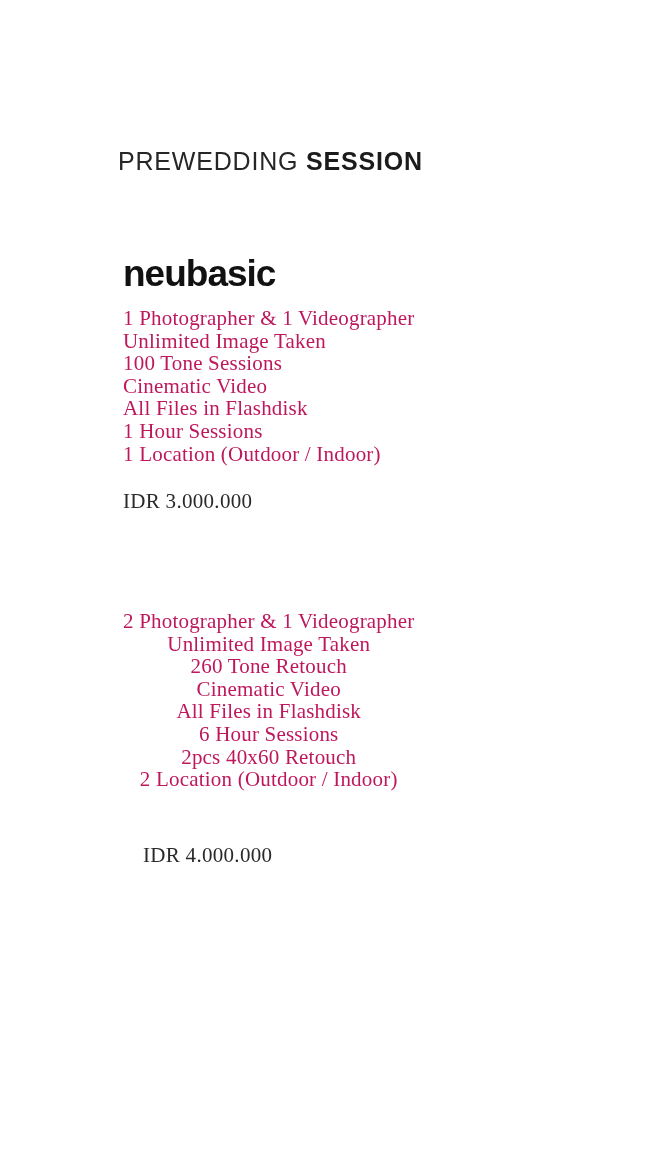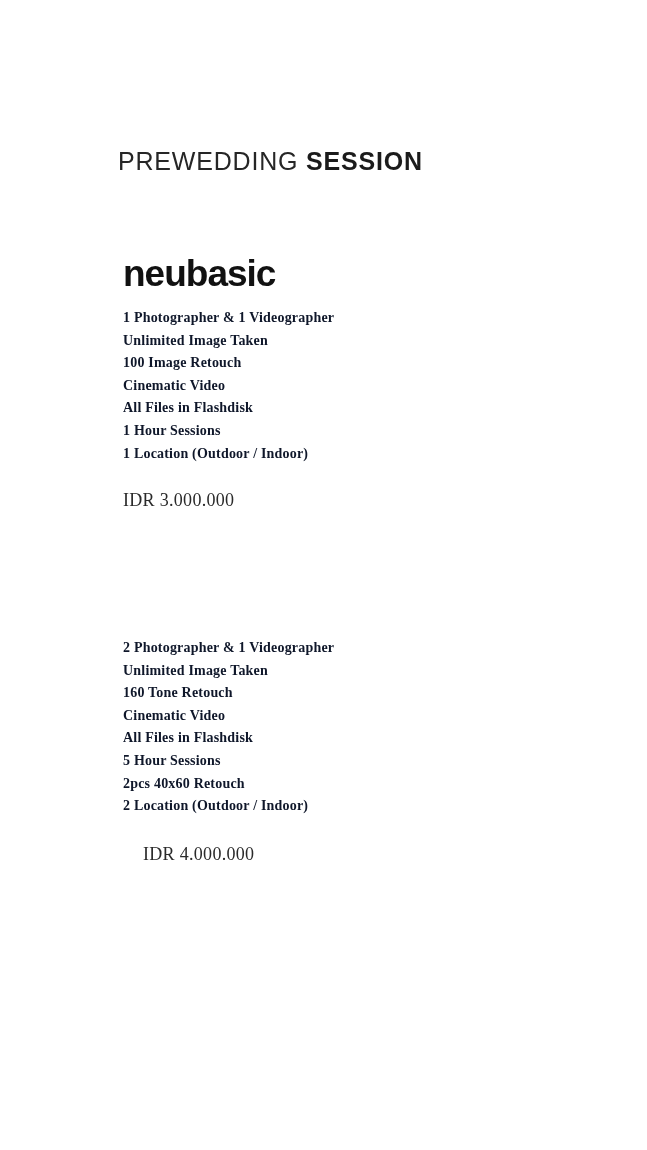--- a/index.html
+++ b/index.html
@@ -40,34 +40,33 @@
     color: #111111;
     line-height: 1;
     white-space: nowrap;
   }
   .pkg1-name { top: 255px; }
   .pkg2-name { top: 587px; }
   .features {
     position: absolute;
     left: 123px;
     font-family: "Liberation Serif", serif;
-    font-size: 14px;
+    font-size: 21px;
     letter-spacing: 0.2px;
     line-height: 22.6px;
-    color: #0f172a;
+    color: #be185d;
     white-space: nowrap;
-    font-weight: bold;
   }
   .pkg1-features { top: 307px; }
-  .pkg2-features { top: 637px; }
+  .pkg2-features { top: 610px; text-align: center; }
   .price {
     position: absolute;
     left: 123px;
     font-family: "Liberation Serif", serif;
-    font-size: 18px;
+    font-size: 21px;
     letter-spacing: 0.3px;
     color: #2a2a2a;
     line-height: 1;
     white-space: nowrap;
   }
   .pkg1-price { top: 491px; }
   .pkg2-price { top: 845px; margin-left: 20px; }
   .brand-wordmark {
     position: absolute;
     left: 241px;
@@ -93,35 +92,35 @@
 <div class="page">
 
   <div class="doc-title">
     <span>PREWEDDING </span><span class="title-bold">SESSION</span>
   </div>
 
   <div class="pkg-name pkg1-name">neubasic</div>
   <div class="features pkg1-features">
       <div>1 Photographer &amp; 1 Videographer</div>
       <div>Unlimited Image Taken</div>
-      <div>100 Image Retouch</div>
+      <div>100 Tone Sessions</div>
       <div>Cinematic Video</div>
       <div>All Files in Flashdisk</div>
       <div>1 Hour Sessions</div>
       <div>1 Location (Outdoor / Indoor)</div>
     </div>
   <div class="price pkg1-price">IDR 3.000.000</div>
 
   <div class="features pkg2-features">
       <div>2 Photographer &amp; 1 Videographer</div>
       <div>Unlimited Image Taken</div>
-      <div>160 Tone Retouch</div>
+      <div>260 Tone Retouch</div>
       <div>Cinematic Video</div>
       <div>All Files in Flashdisk</div>
-      <div>5 Hour Sessions</div>
+      <div>6 Hour Sessions</div>
       <div>2pcs 40x60 Retouch</div>
       <div>2 Location (Outdoor / Indoor)</div>
     </div>
   <div class="price pkg2-price">IDR 4.000.000</div>
 
   <div class="brand-wordmark">neumories</div>
 
   <span class="brand-mark">
     <svg width="25" height="25" viewBox="0 0 25 25" aria-hidden="true">
       <circle cx="12.5" cy="12.5" r="11.5" fill="#161616"></circle>

